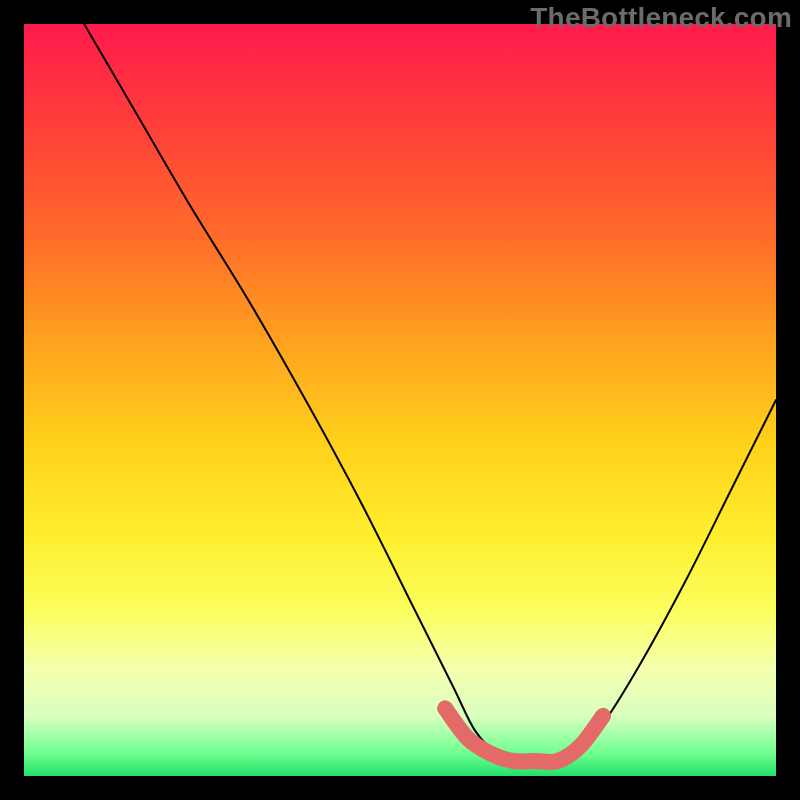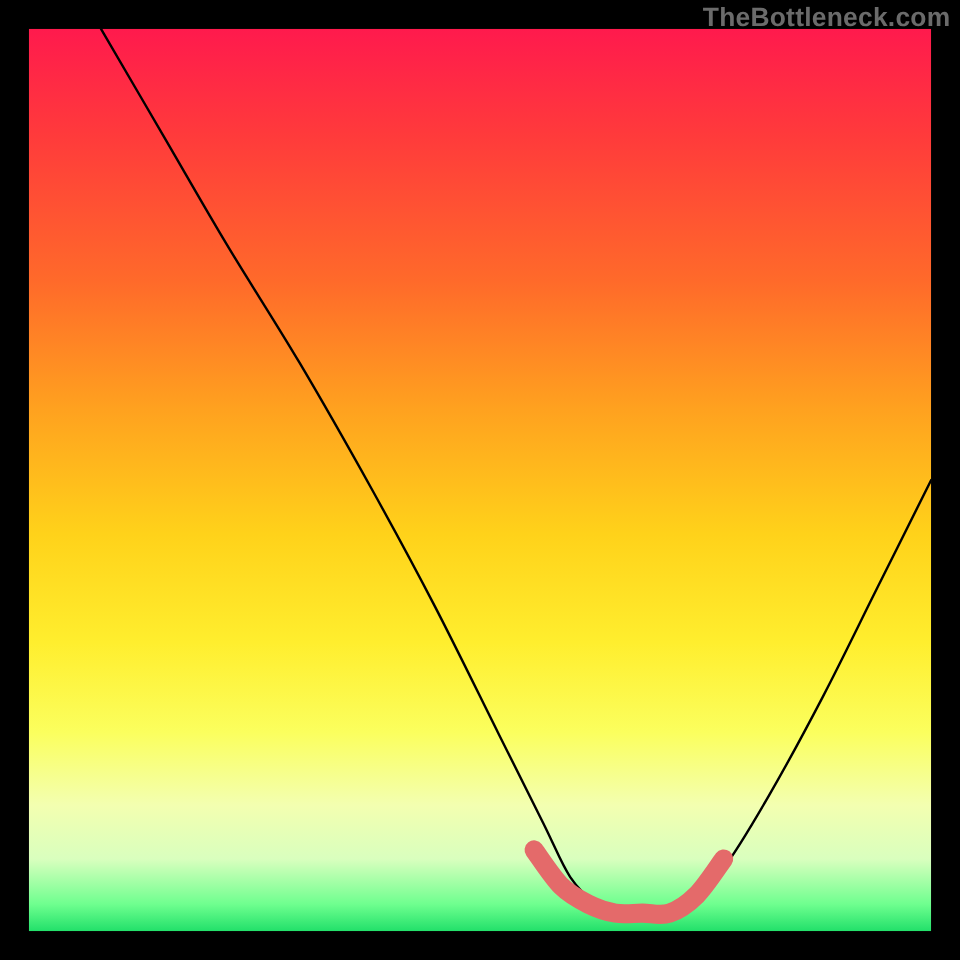--- a/index.html
+++ b/index.html
@@ -64,21 +64,21 @@
     fill: none;
     stroke: #e46a6a;
     stroke-width: 16;
     stroke-linecap: round;
   }
   .watermark {
     position: absolute;
     top: 2px;
     right: 8px;
     font-family: Arial, Helvetica, sans-serif;
-    font-size: 22px;
+    font-size: 28px;
     font-weight: 600;
     color: #6b6b6b;
     letter-spacing: 0.2px;
     user-select: none;
   }
 </style>
 </head>
 <body>
 
 <div class="frame">

